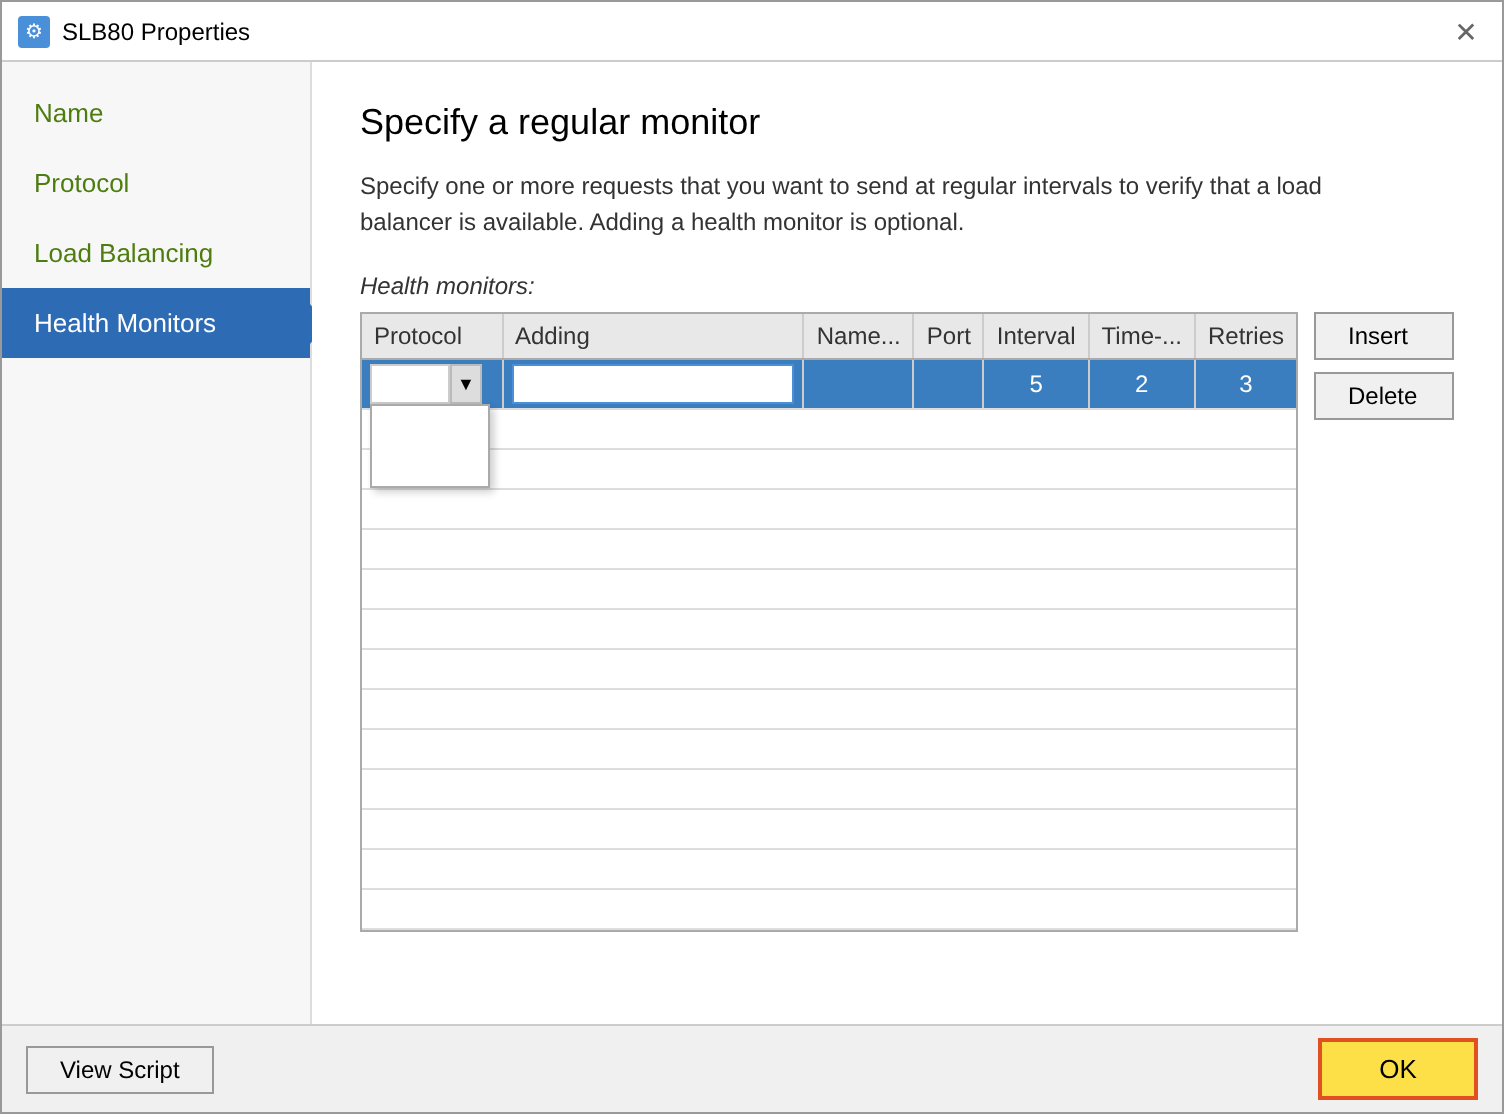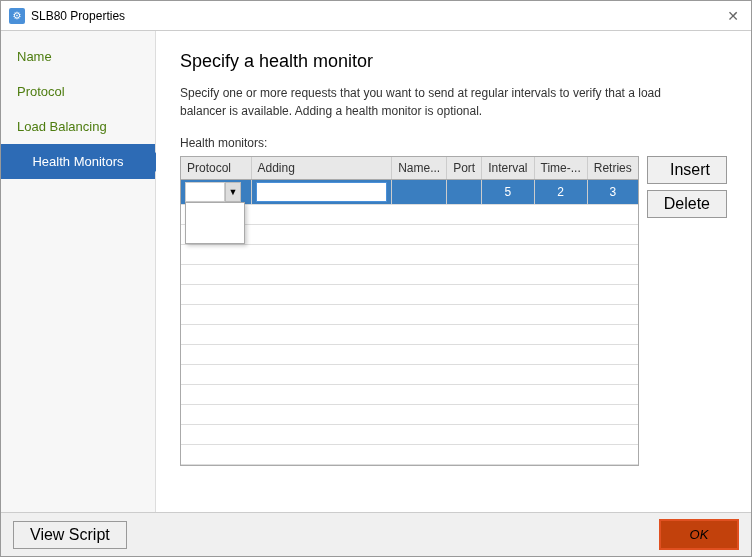--- a/index.html
+++ b/index.html
@@ -78,21 +78,20 @@
     .sidebar-item {
       padding: 10px 16px;
       cursor: pointer;
       color: #4d7c0f;
       font-size: 13px;
     }
     .sidebar-item.active {
       background: #2d6bb5;
       color: white;
       position: relative;
-      text-align: center;
     }
     .sidebar-item.active::after {
       content: '';
       position: absolute;
       right: -8px;
       top: 50%;
       transform: translateY(-50%);
       border-left: 8px solid #2d6bb5;
       border-top: 10px solid transparent;
       border-bottom: 10px solid transparent;
@@ -114,20 +113,21 @@
       font-size: 12px;
       color: #333;
       line-height: 1.5;
       margin-bottom: 16px;
       max-width: 500px;
     }
     .section-label {
       font-size: 12px;
       color: #333;
       margin-bottom: 6px;
+      font-style: italic;
     }
     .table-wrapper {
       border: 1px solid #aaa;
       position: relative;
     }
     .monitors-table {
       width: 100%;
       border-collapse: collapse;
       font-size: 12px;
     }
@@ -195,33 +195,32 @@
     .dropdown-option {
       padding: 3px 8px;
       cursor: pointer;
       font-size: 12px;
     }
     .btn {
       padding: 4px 16px;
       border: 1px solid #999;
       background: #f0f0f0;
       cursor: pointer;
-      font-size: 16px;
+      font-size: 12px;
       min-width: 70px;
-      text-align: right;
+      text-align: left;
     }
     .btn-ok {
       padding: 6px 24px;
       border: 2px solid #e05020;
-      background: #c2410c;
+      background: #fde047;
       cursor: pointer;
       font-size: 13px;
       min-width: 80px;
       text-align: center;
-      font-style: italic;
     }
     .bottom-bar {
       border-top: 1px solid #ccc;
       padding: 8px 12px;
       background: #f0f0f0;
       display: flex;
       align-items: center;
       justify-content: space-between;
       height: 44px;
     }
@@ -259,21 +258,21 @@
       </div>
       <div class="sidebar-item">
         <span>Load Balancing</span>
       </div>
       <div class="sidebar-item active">
         <span>Health Monitors</span>
       </div>
     </div>
 
     <div class="content-panel">
-      <h2 class="content-title">Specify a health monitor</h2>
+      <h2 class="content-title">Specify a regular monitor</h2>
       <p class="description">Specify one or more requests that you want to send at regular intervals to verify that a load balancer is available. Adding a health monitor is optional.</p>
       <p class="section-label">Health monitors:</p>
 
       <div style="display:flex; gap:8px; align-items:flex-start;">
         <div class="table-wrapper" style="flex:1; min-width:0;">
           <table class="monitors-table">
             <thead>
               <tr>
                 <th>Protocol</th>
                 <th>Adding</th>

